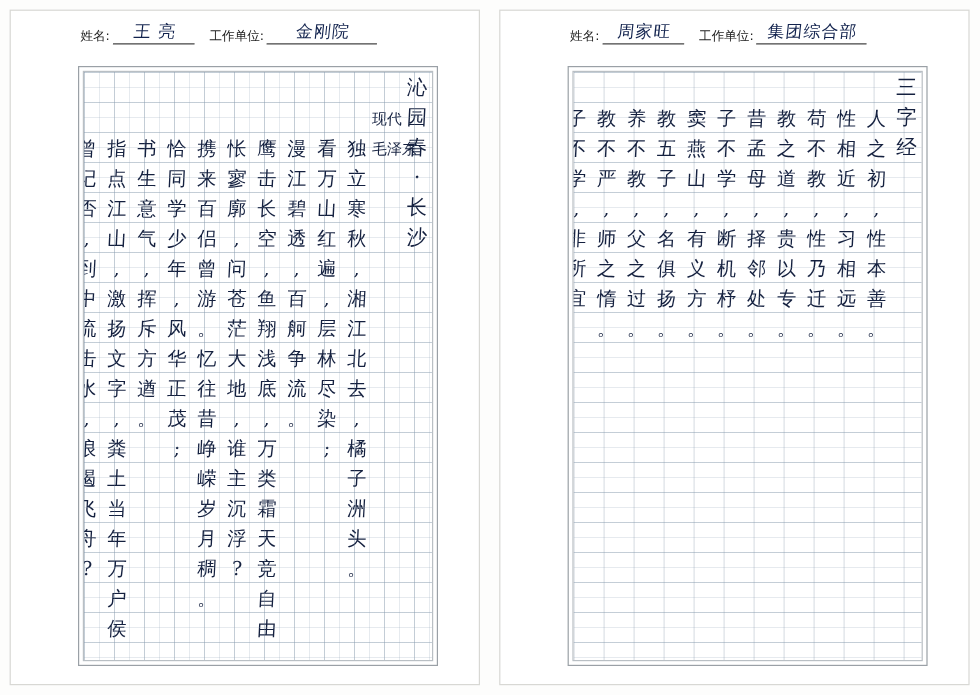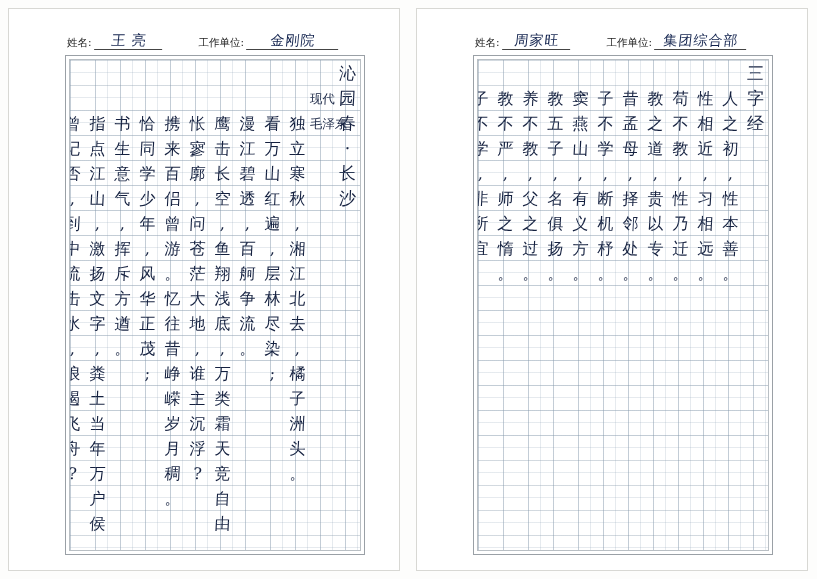--- a/index.html
+++ b/index.html
@@ -26,27 +26,27 @@
     background: #ffffff;
     border: 1px solid #d8d8d4;
     box-sizing: border-box;
   }
   .sheet-left  { left: 8px;   width: 392px; }
   .sheet-right { left: 416px; width: 392px; }
 
   
   .hdr {
     position: absolute;
-    top: 15px;
+    top: 2px;
     left: 58px;
     right: 26px;
     height: 26px;
     display: flex;
     align-items: flex-end;
-    gap: 36px;
+    gap: 12px;
     font-size: 11px;
     color: #1d1d1d;
   }
   .hdr-field {
     display: flex;
     align-items: flex-end;
     gap: 3px;
   }
   .hdr-label {
     font-family: "DejaVu Sans", sans-serif;

